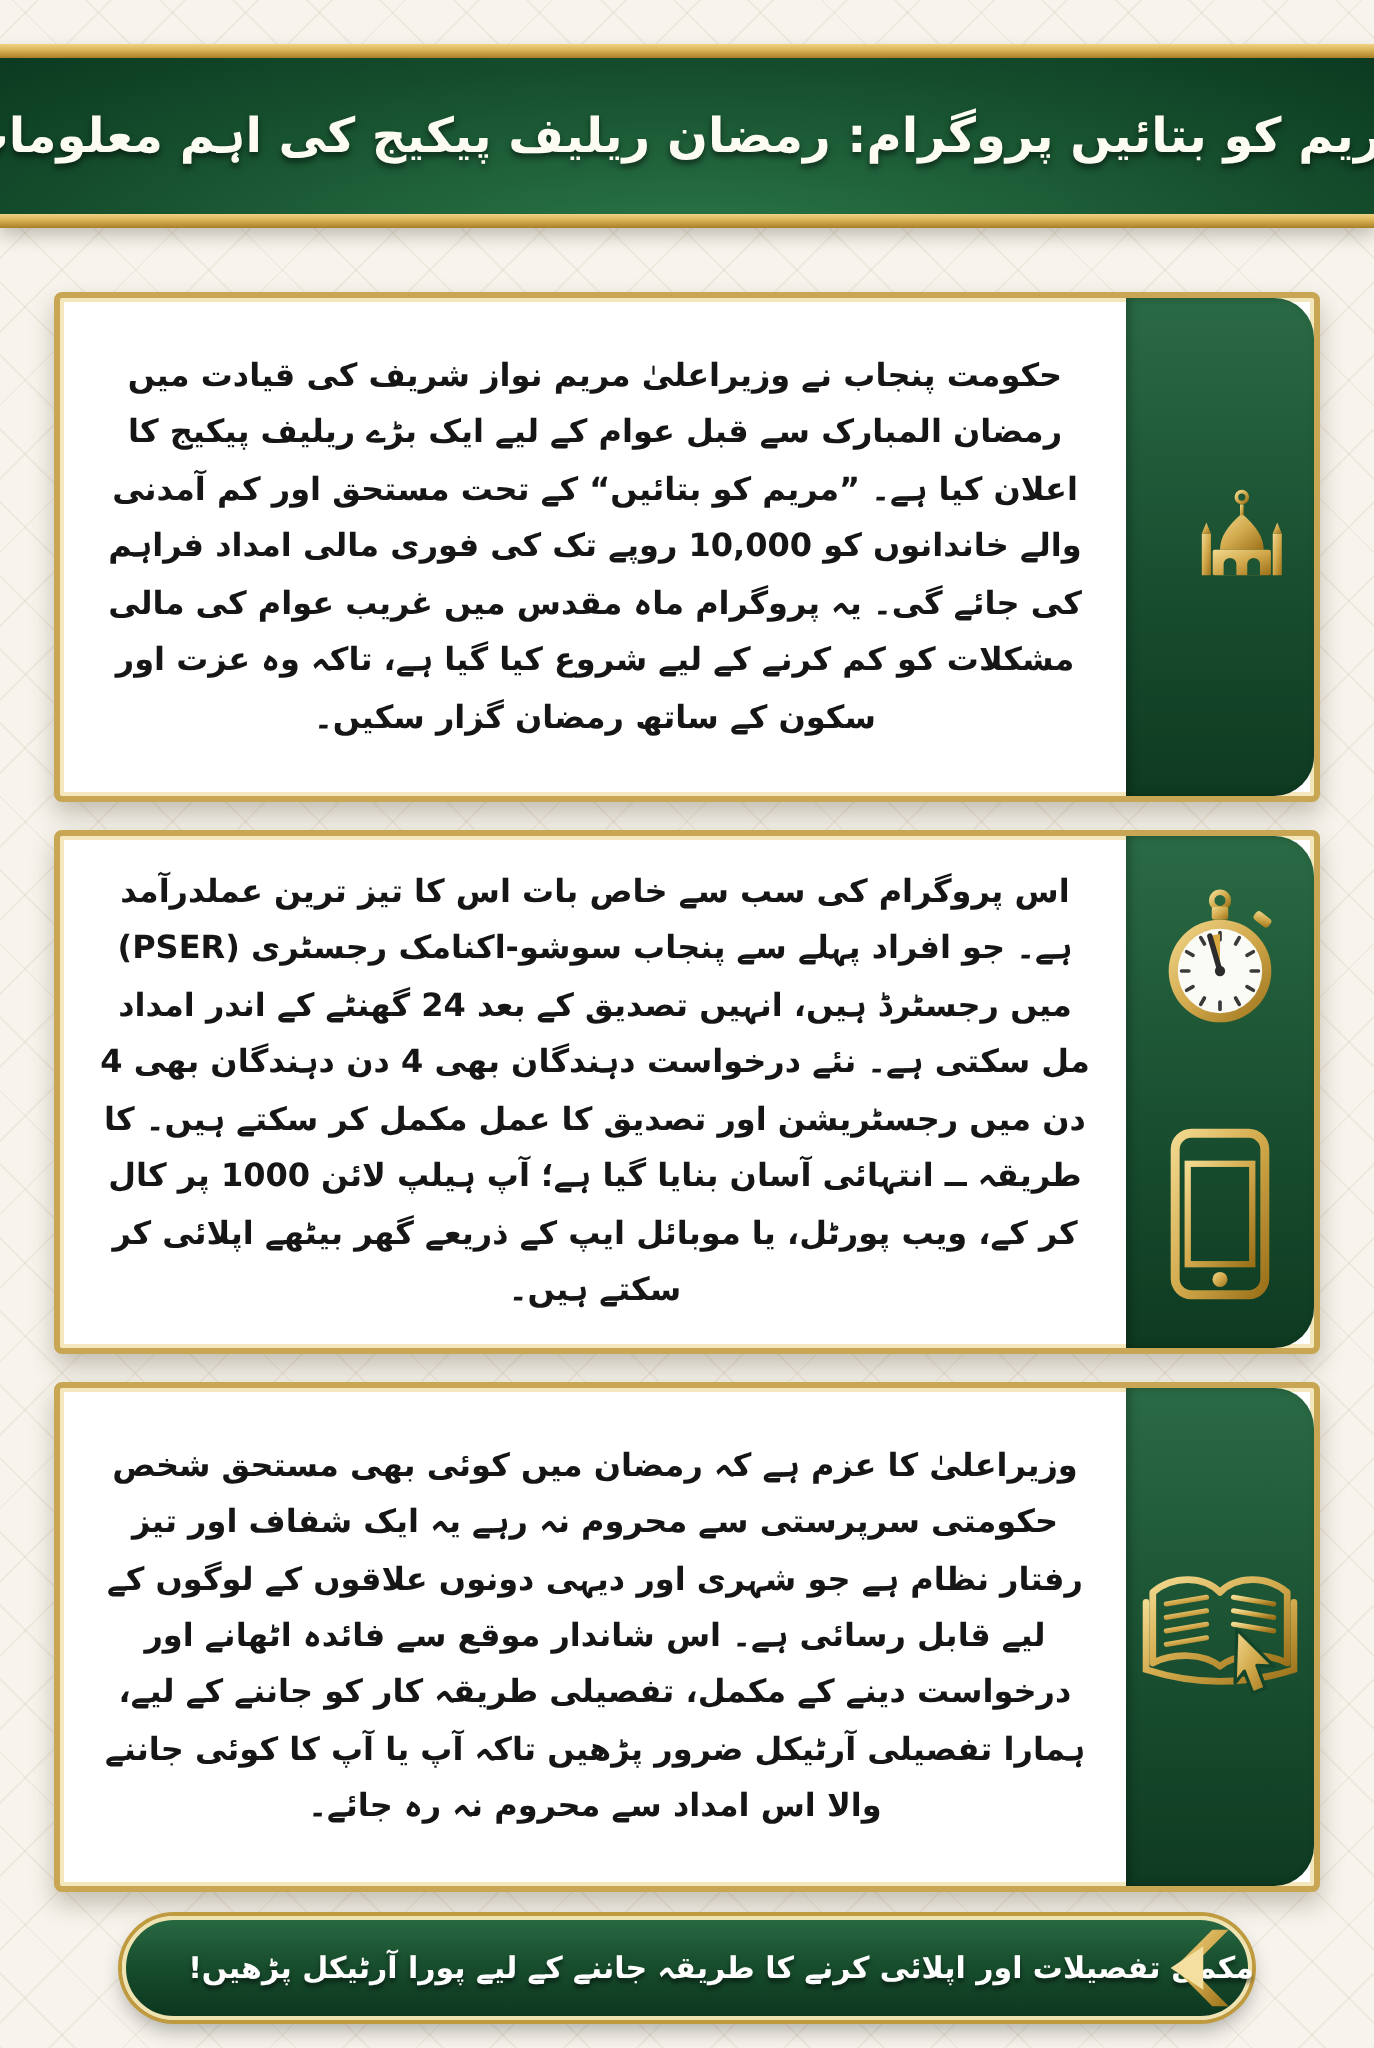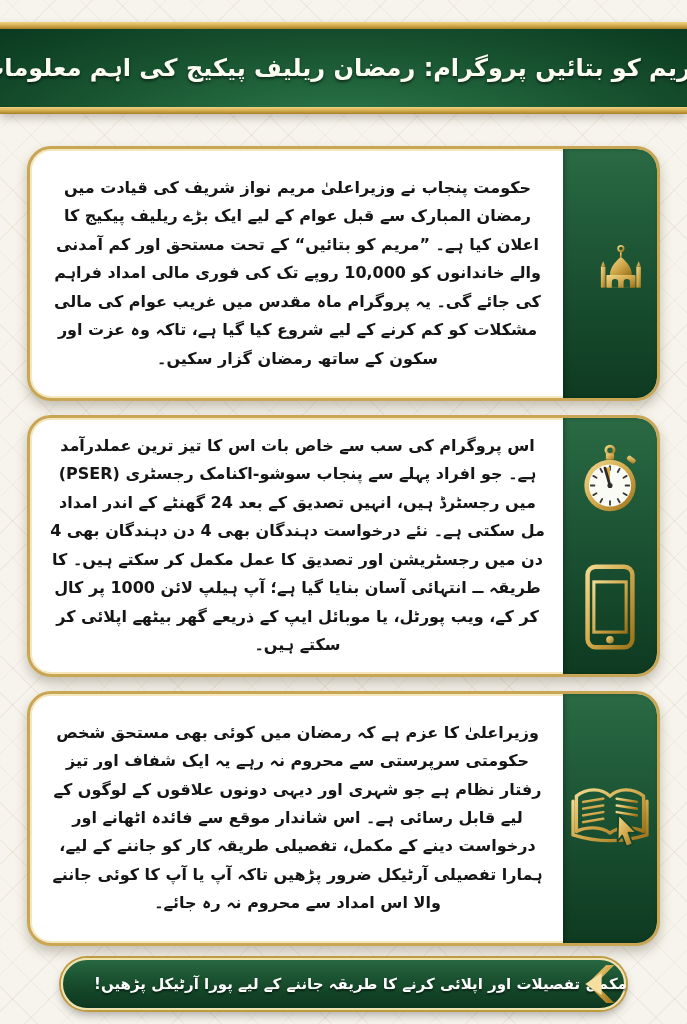--- a/index.html
+++ b/index.html
@@ -22,21 +22,21 @@
     background:radial-gradient(ellipse at 50% 130%, #2c7a4c 0%, #195531 55%, #0b3a20 100%);
   }
   .title{
     margin:0;color:#fdfcf3;font-size:24px;font-weight:bold;line-height:1.2;
     text-shadow:0 2px 3px rgba(0,0,0,.55);white-space:nowrap;
   }
 
   
   .cards{padding:32px 27px 0;display:flex;flex-direction:column;gap:14px;}
   .card{
-    position:relative;background:#ffffff;border:3px solid #c8a654;border-radius:24px;
+    position:relative;background:#ffffff;border:3px solid #c8a654;border-radius:4px;
     min-height:249px;overflow:hidden;display:flex;align-items:center;
     box-shadow:0 6px 12px rgba(60,50,20,.28), inset 0 0 0 2px #f4e7bd;
   }
   .card-text{
     flex:1;padding:14px 112px 14px 20px;
     color:#161616;font-size:16px;font-weight:bold;line-height:1.78;text-align:center;
   }
   .card-side{
     position:absolute;top:0;bottom:0;left:auto;right:0;width:94px;
     background:linear-gradient(180deg,#2a6a44 0%,#1c5434 45%,#0e3a21 100%);

